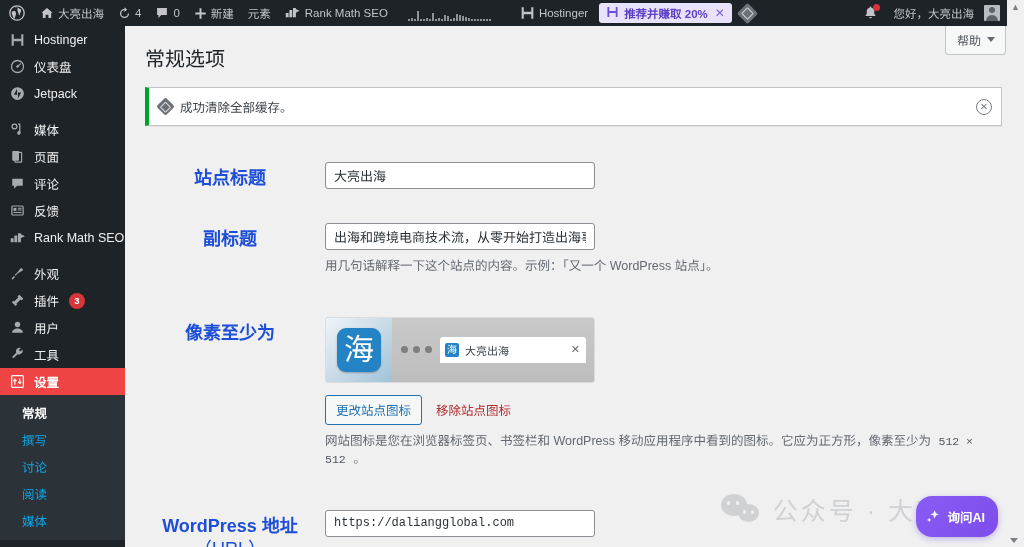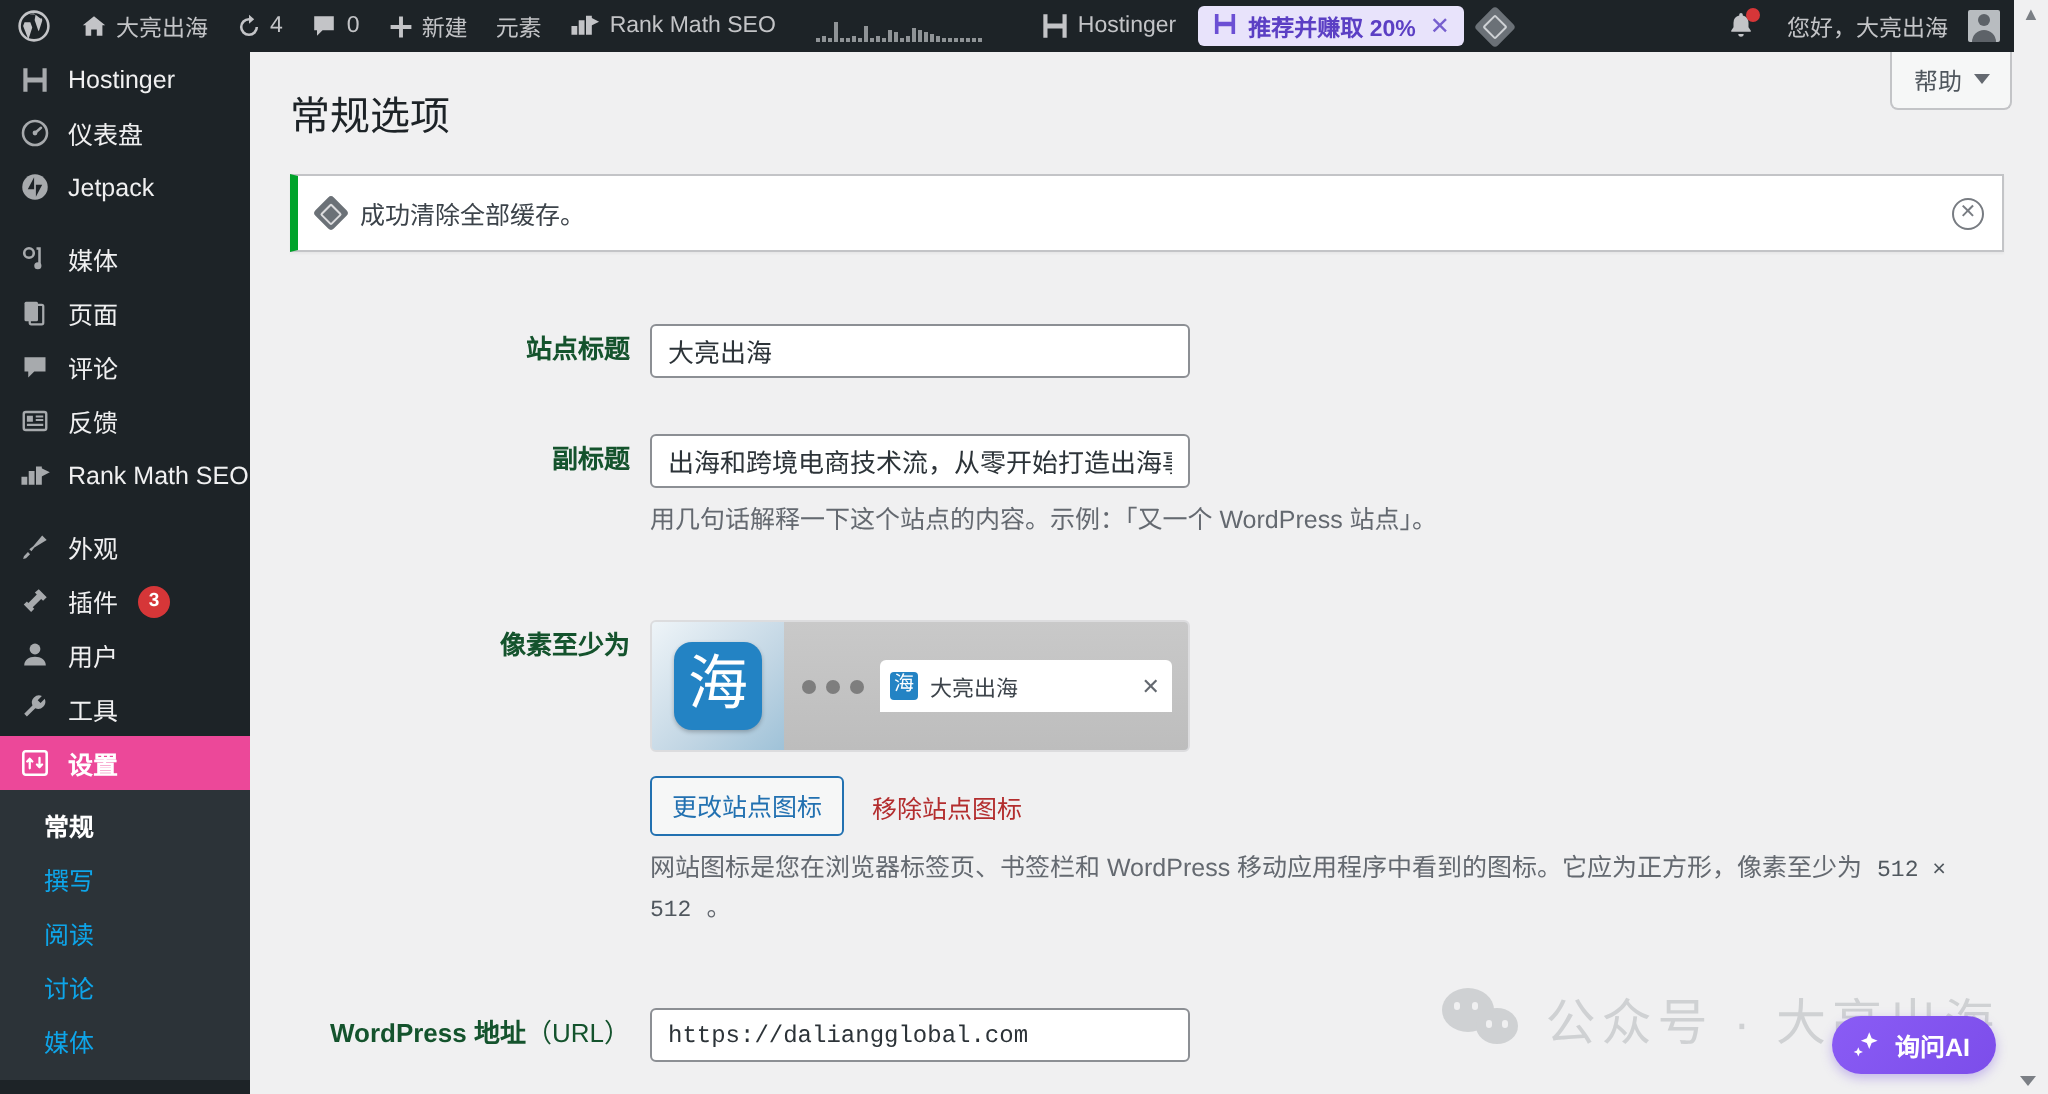--- a/index.html
+++ b/index.html
@@ -104,21 +104,21 @@
     color: #f0f0f1; white-space: nowrap;
     position: relative;
     cursor: default;
   }
   .menu-item .mi-icon {
     width: 17px; height: 17px; flex: 0 0 17px;
     display: flex; align-items: center; justify-content: center;
     color: #a7aaad;
   }
   .menu-item.current {
-    background: #ec4899; color: #fff; font-weight: 600;
+    background: #ef4444; color: #fff; font-weight: 600;
   }
   .menu-item.current .mi-icon { color: #fff; }
   .menu-item.current::after {
     content: "";
     position: absolute; right: -8px; top: 50%;
     margin-top: -8px;
     border: 8px solid transparent;
     border-right-color: #f0f0f1;
   }
   .menu-sep { height: 9px; }
@@ -195,24 +195,24 @@
     border: 1.4px solid #787c82;
     color: #787c82; font-size: 10px;
     display: flex; align-items: center; justify-content: center;
     line-height: 1;
     cursor: default;
   }
   
   table.form-table { border-collapse: collapse; width: 100%; }
   table.form-table th {
     width: 180px;
-    text-align: right;
+    text-align: center;
     vertical-align: top;
     padding: 19px 10px 19px 0;
-    font-weight: 700; font-size: 13px; color: #14532d;
+    font-weight: 700; font-size: 18px; color: #1d4ed8;
     line-height: 1.3;
   }
   table.form-table td {
     vertical-align: top;
     padding: 14px 10px 14px 0;
   }
   th .th-normal { font-weight: 400; }
   input.regular-text {
     width: 270px;
     height: 27px;
@@ -335,21 +335,21 @@
     position: absolute; width: 3.5px; height: 3.5px;
     border-radius: 50%; background: #f0f0f1;
   }
   
   .ai-button {
     position: absolute;
     right: 26px; bottom: 10px;
     background: linear-gradient(135deg, #8a5cf5 0%, #7c4dea 100%);
     color: #fff;
     border-radius: 16px;
-    height: 29px;
+    height: 41px;
     padding: 0 13px 0 10px;
     display: flex; align-items: center; gap: 6px;
     font-size: 12.5px; font-weight: 700;
     box-shadow: 0 2px 6px rgba(110,70,220,.35);
     z-index: 20;
     cursor: default;
   }
   .ai-spark { display: inline-flex; }
   .bottom-caret {
     position: absolute; right: 6px; bottom: 4px;
@@ -631,22 +631,22 @@
           <rect x="2.2" y="2.2" width="15.6" height="15.6" rx="1.6" fill="none" stroke="currentColor" stroke-width="1.7"></rect>
           <path d="M6.5 13.5V7.2M6.5 7.2L4.8 9M6.5 7.2L8.2 9M13 6.5v6.3M13 12.8L11.3 11M13 12.8L14.7 11" stroke="currentColor" stroke-width="1.5" fill="none" stroke-linecap="round"></path>
         </svg>
     </span>
     <span>设置</span>
   </div>
 
   <div id="submenu">
     <div class="submenu-item current">常规</div>
     <div class="submenu-item">撰写</div>
+    <div class="submenu-item">讨论</div>
     <div class="submenu-item">阅读</div>
-    <div class="submenu-item">讨论</div>
     <div class="submenu-item">媒体</div>
 
   </div>
 </div>
 
 <div id="wpbody">
 
   <div class="help-tab-wrap">
     <div class="help-tab">
       <span>帮助</span>

